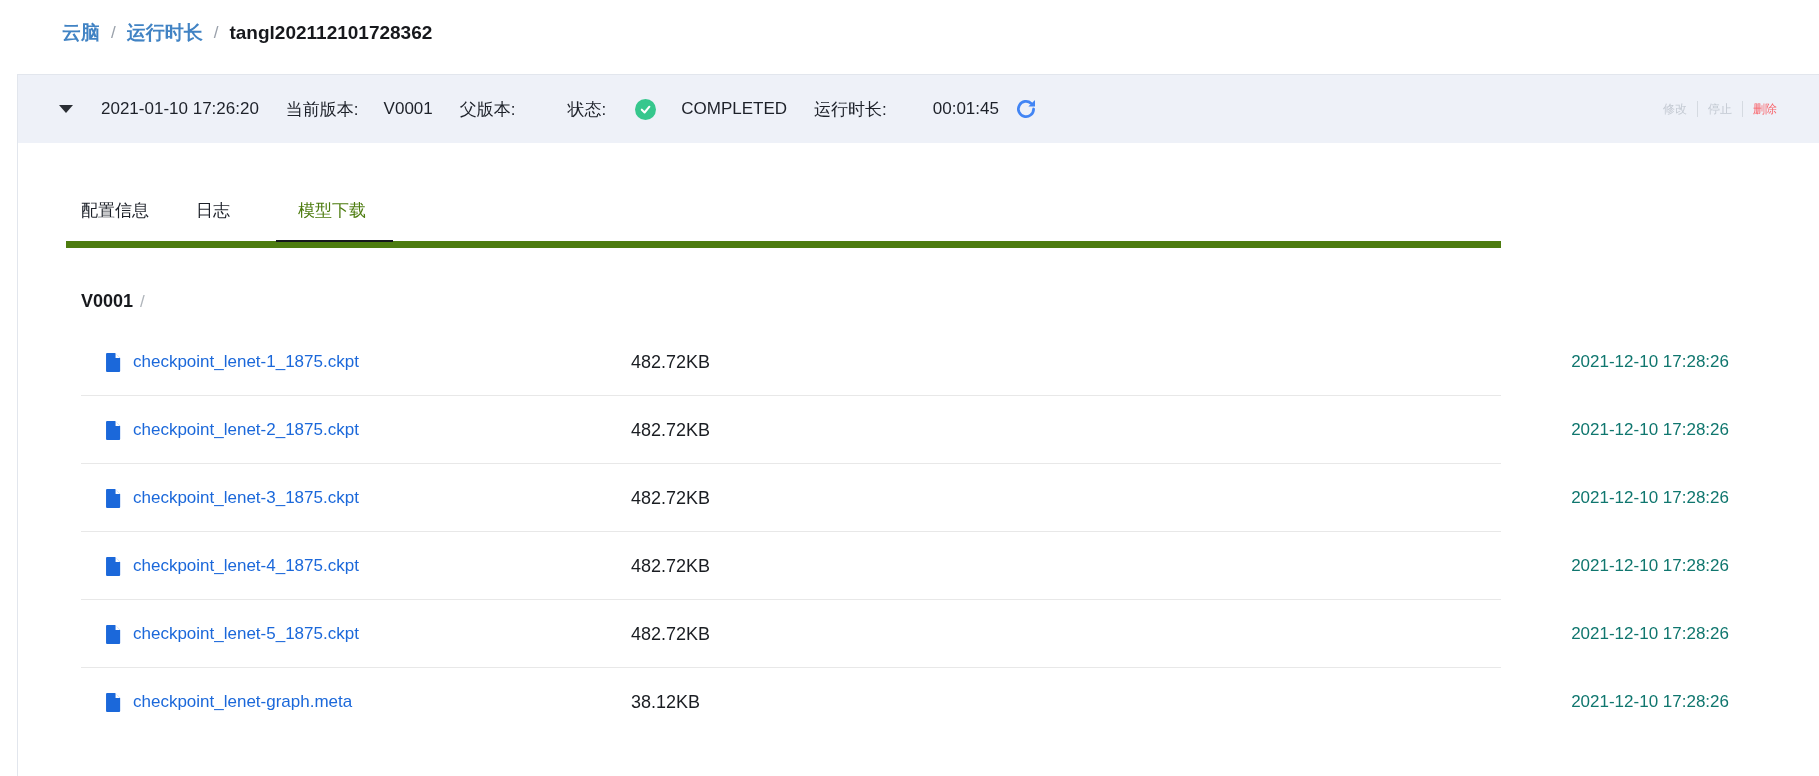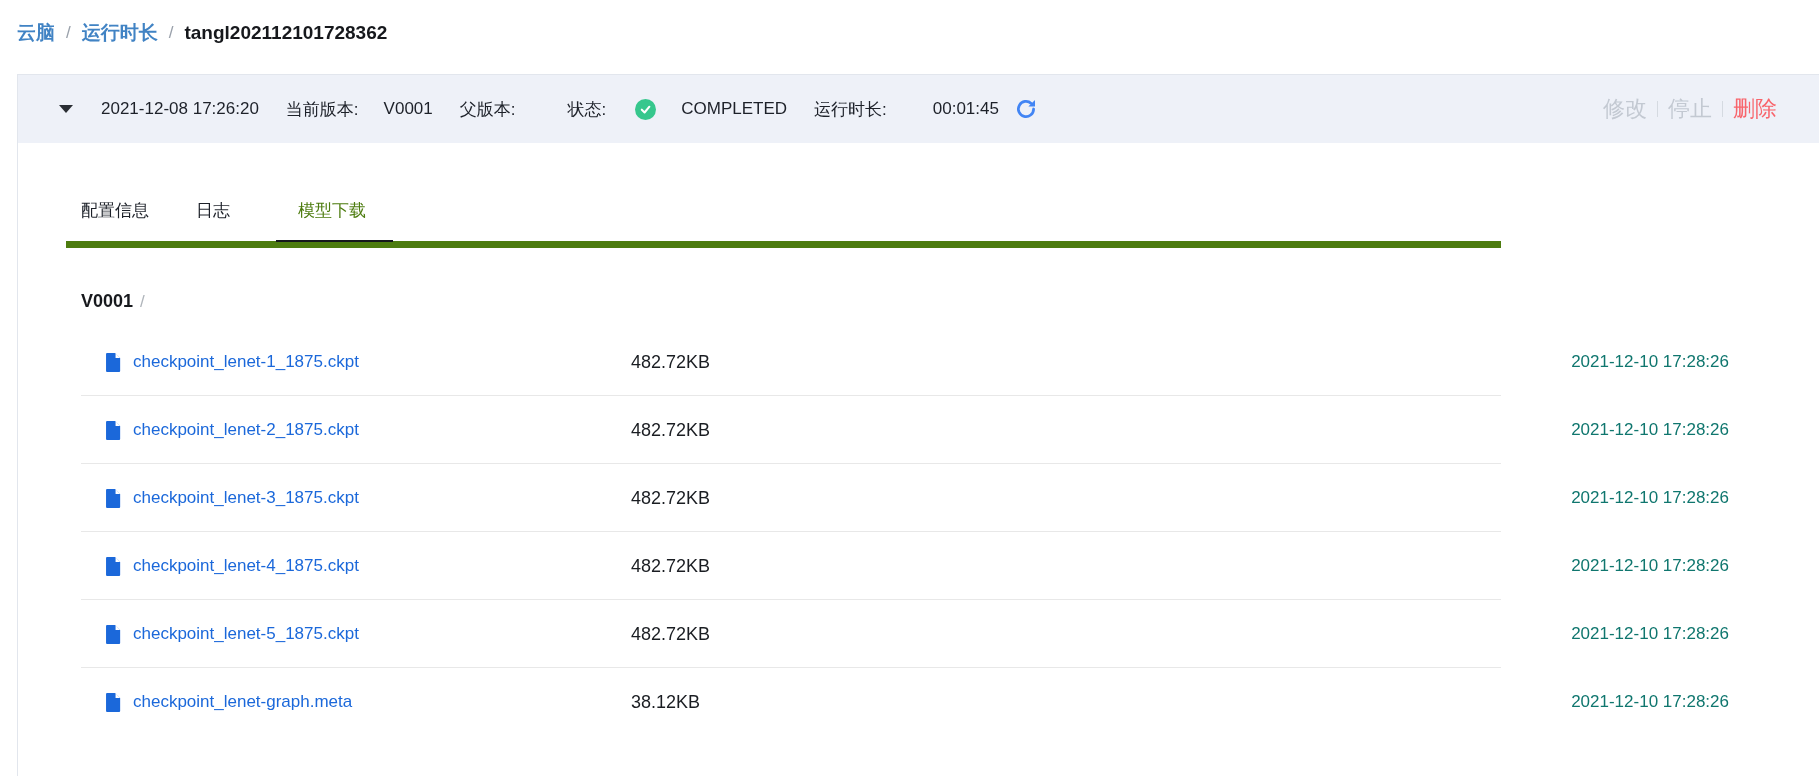--- a/index.html
+++ b/index.html
@@ -8,21 +8,21 @@
     width:1819px; height:776px; overflow:hidden;
     background:#ffffff;
     font-family:"Liberation Sans","DejaVu Sans",sans-serif;
     color:#1d2129;
   }
 
   
   .breadcrumb {
     display:flex; align-items:center; gap:11px;
     padding:21px 0 0 17px;
-    font-size:19px; font-weight:700; line-height:24px;
+    font-size:19px; font-weight:700; line-height:24px;margin-left:45px;
   }
   .crumb-link { color:var(--accent_blue); cursor:pointer; text-decoration:none; }
   .crumb-sep  { color:#9aa1ab; font-weight:400; font-size:17px; }
   .crumb-current { color:#16181c; }
 
   
   .card {
     margin:29px 0 0 17px;
     border:1px solid #e2e6ed; border-right:none;
     height:712px;
@@ -45,21 +45,21 @@
   .bar-ts { margin-left:28px; }
   .grp { display:flex; align-items:center; gap:25px; margin-left:27px; }
   .grp .wide-gap { margin-left:21px;text-align:center; }
   .status-ic {
     width:21px; height:21px; border-radius:50%;
     background:var(--success_green);
     display:flex; align-items:center; justify-content:center;
     margin-left:4px;
   }
   .refresh-btn { margin-left:16px; cursor:pointer; display:flex; align-items:center; }
-  .actions { margin-left:auto; display:flex; align-items:center; gap:10px; font-size:22px; }
+  .actions { margin-left:auto; display:flex; align-items:center; gap:10px; font-size:12px; }
   .act-disabled { color:#c3c9d2; cursor:not-allowed; }
   .act-sep { width:1px; height:16px; background:#d5dae1; }
   .act-danger { color:var(--danger_red); cursor:pointer; }
 
   
   .tabs {
     margin:56px 0 0 48px;
     width:1435px;
     border-bottom:7px solid #4d7c0f;
     display:flex; align-items:flex-end;
@@ -111,21 +111,21 @@
   <span class="crumb-sep">/</span>
   <a class="crumb-link">运行时长</a>
   <span class="crumb-sep">/</span>
   <span class="crumb-current">tangl202112101728362</span>
 </div>
 
 <div class="card">
 
   <div class="bar">
     <span class="caret"></span>
-    <span class="bar-ts">2021-12-08 17:26:20</span>
+    <span class="bar-ts">2021-01-10 17:26:20</span>
 
     <span class="grp">
       <span>当前版本:</span>
       <span>V0001</span>
     </span>
 
     <span class="grp">
       <span>父版本:</span>
       <span></span>
     </span>

